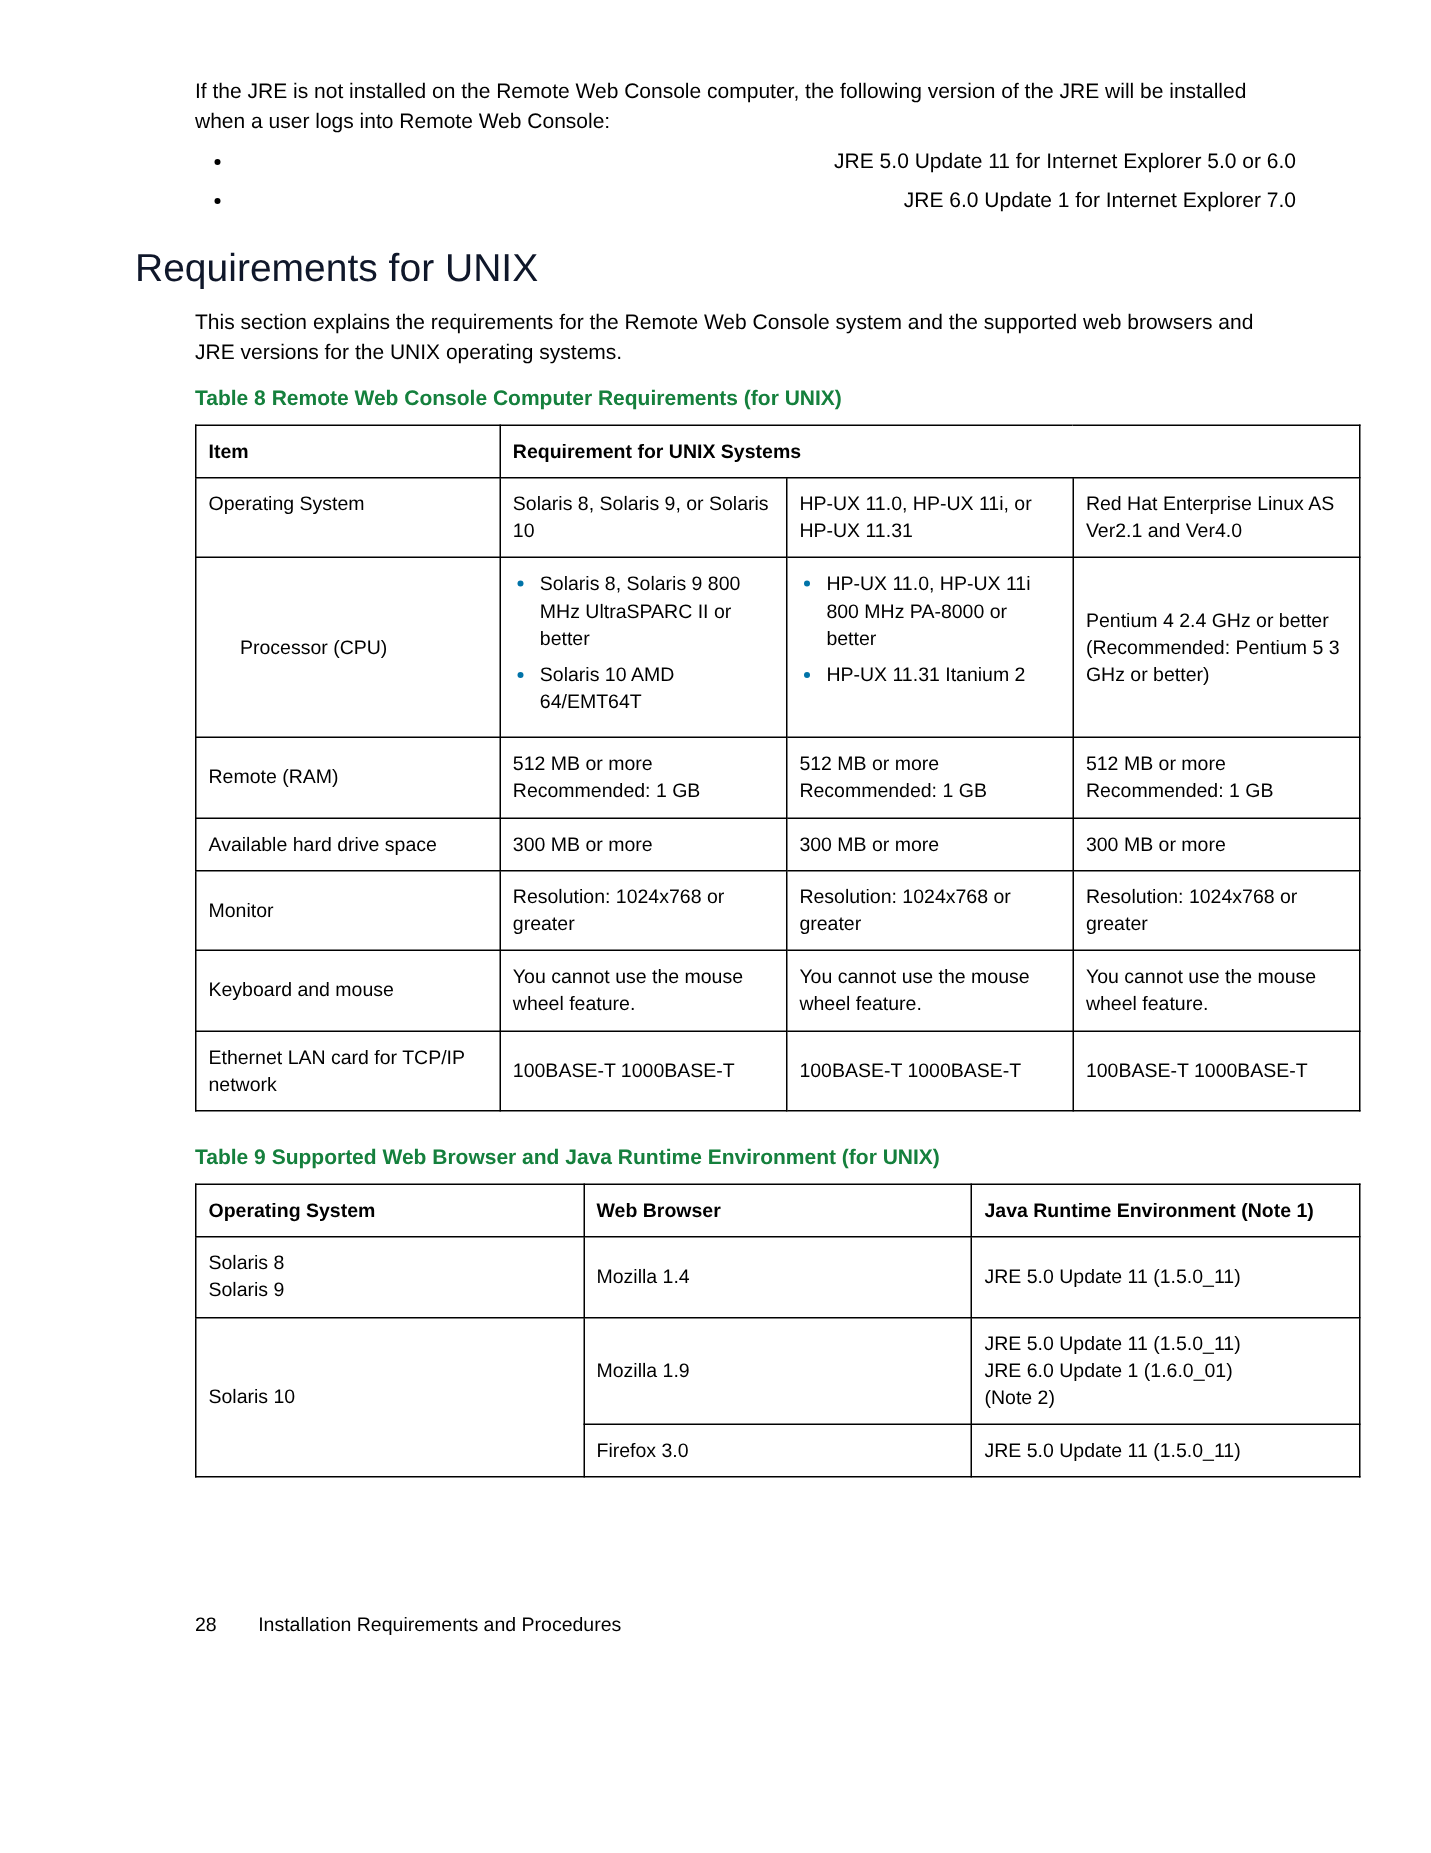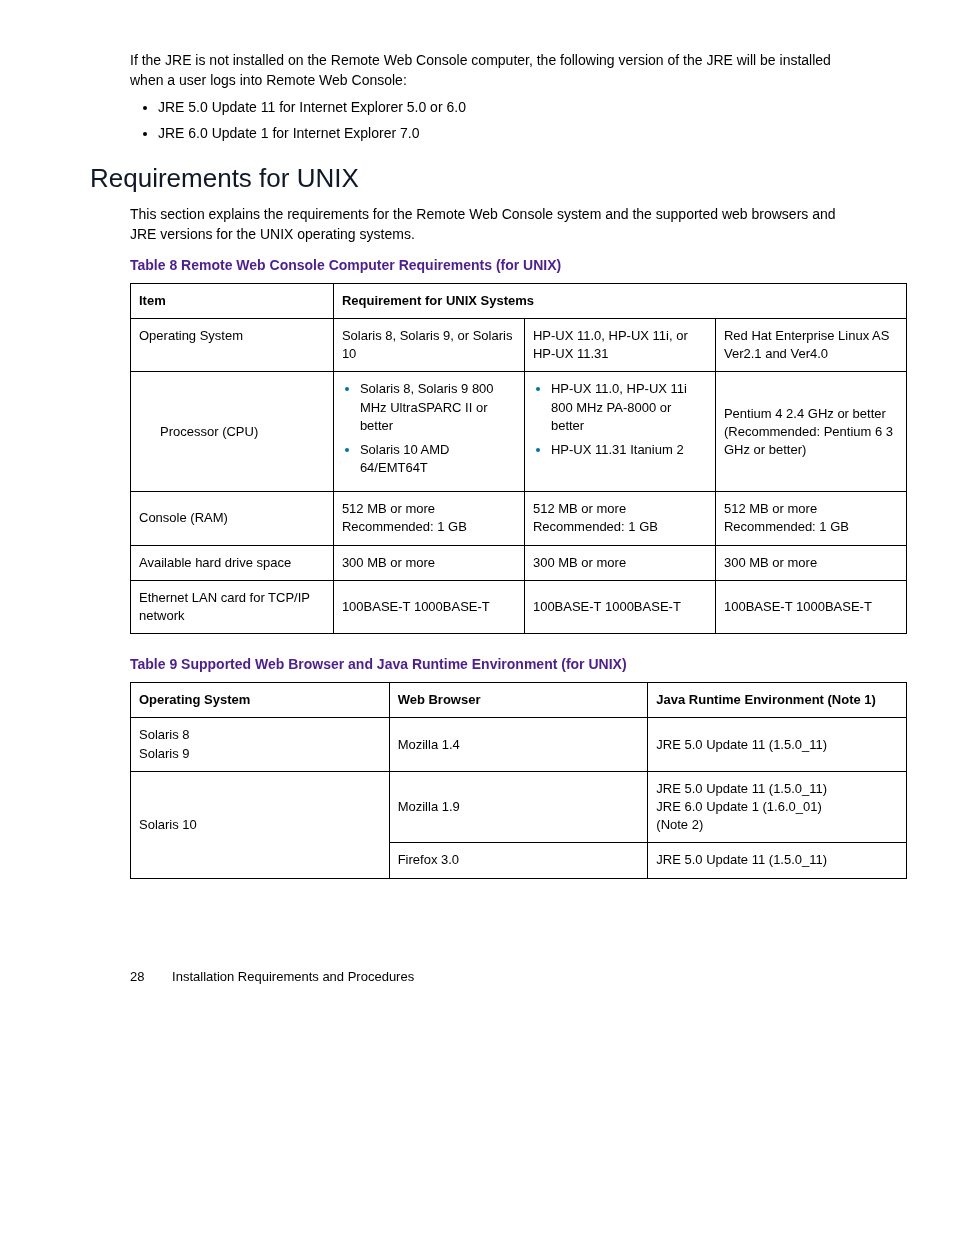--- a/index.html
+++ b/index.html
@@ -13,40 +13,41 @@
     background: #fff;
   }
   .intro-text {
     margin-left: 40px;
     line-height: 1.45;
     margin-bottom: 6px;
   }
   ul.bullet-list {
     margin: 6px 0 20px 40px;
     padding-left: 28px;
+    text-align: right;
   }
   ul.bullet-list li {
     margin-bottom: 6px;
     line-height: 1.45;
   }
   h2.section-heading {
     font-family: Arial, Helvetica, sans-serif;
     font-weight: 300;
     font-size: 26px;
     color: #0f172a;
     margin: 14px 0 10px 0;
   }
   .section-text {
     margin-left: 40px;
     line-height: 1.45;
     margin-bottom: 10px;
   }
   .table-caption {
     margin-left: 40px;
-    color: #4c1d95;
+    color: #15803d;
     font-weight: bold;
     font-size: 14px;
     margin-bottom: 10px;
     margin-top: 12px;
   }
   table.data-table {
     margin-left: 40px;
     border-collapse: collapse;
     width: 777px;
     border: 1.5px solid #000;
@@ -120,33 +121,45 @@
         <li>Solaris 8, Solaris 9 800 MHz UltraSPARC II or better</li>
         <li>Solaris 10 AMD 64/EMT64T</li>
       </ul>
     </td>
     <td>
       <ul>
         <li>HP-UX 11.0, HP-UX 11i 800 MHz PA-8000 or better</li>
         <li>HP-UX 11.31 Itanium 2</li>
       </ul>
     </td>
-    <td style="vertical-align:middle;">Pentium 4 2.4 GHz or better (Recommended: Pentium 6 3 GHz or better)</td>
+    <td style="vertical-align:middle;">Pentium 4 2.4 GHz or better (Recommended: Pentium 5 3 GHz or better)</td>
   </tr>
   <tr>
-    <td style="vertical-align:middle;">Console (RAM)</td>
+    <td style="vertical-align:middle;">Remote (RAM)</td>
     <td><span>512 MB or more</span><br><span>Recommended: 1 GB</span></td>
     <td><span>512 MB or more</span><br><span>Recommended: 1 GB</span></td>
     <td><span>512 MB or more</span><br><span>Recommended: 1 GB</span></td>
   </tr>
   <tr>
     <td>Available hard drive space</td>
     <td style="vertical-align:middle;">300 MB or more</td>
     <td style="vertical-align:middle;">300 MB or more</td>
     <td style="vertical-align:middle;">300 MB or more</td>
+  </tr>
+  <tr>
+    <td style="vertical-align:middle;">Monitor</td>
+    <td>Resolution: 1024x768 or greater</td>
+    <td>Resolution: 1024x768 or greater</td>
+    <td>Resolution: 1024x768 or greater</td>
+  </tr>
+  <tr>
+    <td style="vertical-align:middle;">Keyboard and mouse</td>
+    <td>You cannot use the mouse wheel feature.</td>
+    <td>You cannot use the mouse wheel feature.</td>
+    <td>You cannot use the mouse wheel feature.</td>
   </tr>
   <tr>
     <td>Ethernet LAN card for TCP/IP network</td>
     <td style="vertical-align:middle;">100BASE-T 1000BASE-T</td>
     <td style="vertical-align:middle;">100BASE-T 1000BASE-T</td>
     <td style="vertical-align:middle;">100BASE-T 1000BASE-T</td>
   </tr>
 </tbody>
   </table>
 

